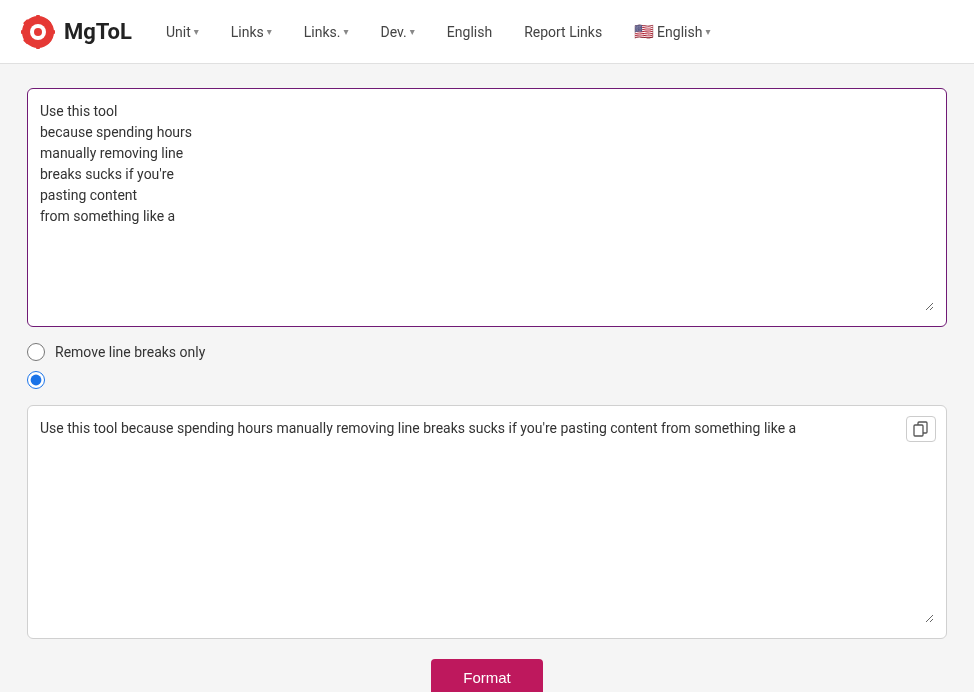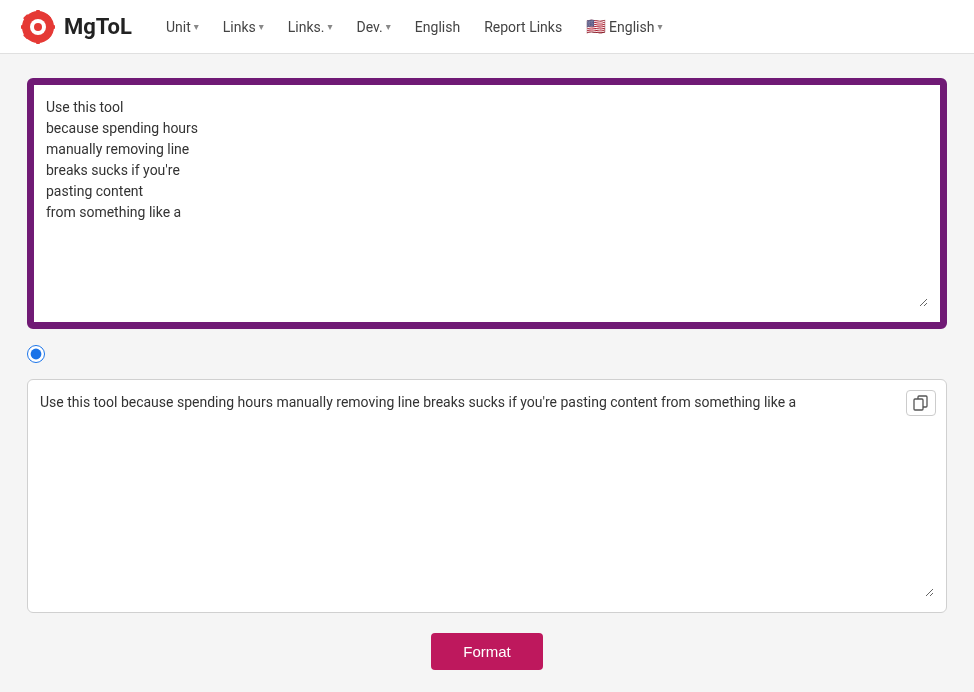--- a/index.html
+++ b/index.html
@@ -15,21 +15,21 @@
       color: #333;
     }
 
     
     header {
       background: #fff;
       border-bottom: 1px solid #e0e0e0;
       display: flex;
       align-items: center;
       padding: 0 20px;
-      height: 54px;
+      height: 64px;
     }
 
     .logo-area {
       display: flex;
       align-items: center;
       gap: 8px;
       margin-right: 24px;
     }
 
     .logo-icon {
@@ -39,21 +39,21 @@
 
     .logo-text {
       font-size: 22px;
       font-weight: 700;
       color: #222;
     }
 
     nav {
       display: flex;
       align-items: center;
-      gap: 4px;
+      gap: 12px;
       flex: 1;
     }
 
     .nav-item {
       display: flex;
       align-items: center;
       gap: 3px;
       padding: 8px 10px;
       color: #444;
       font-size: 14px;
@@ -74,21 +74,21 @@
 
     
     main {
       padding: 24px 20px;
       max-width: 960px;
       margin: 0 auto;
     }
 
     .card {
       background: #fff;
-      border: 7px solid #701a75;
+      border: 1px solid #701a75;
       border-radius: 6px;
       padding: 12px;
     }
 
     textarea {
       width: 100%;
       border: none;
       outline: none;
       resize: vertical;
       font-size: 14px;
@@ -232,20 +232,24 @@
     <textarea class="input-textarea" id="input-text" style="">Use this tool
 because spending hours
 manually removing line
 breaks sucks if you're
 pasting content
 from something like a</textarea>
   </div>
 
   <div class="options-section">
     <label class="radio-option">
+      <input type="radio" class="radio-input" name="break-mode" id="opt1" style="">
+      <span>Remove line breaks only</span>
+    </label>
+    <label class="radio-option">
       <input type="radio" class="radio-input" name="break-mode" id="opt2" checked="" style="">
     </label>
   </div>
 
   <div class="output-card">
     <textarea class="output-textarea" id="output-text" readonly="" style="">Use this tool because spending hours manually removing line breaks sucks if you're pasting content from something like a</textarea>
     <button class="copy-btn" title="Copy to clipboard">
 
       <svg width="16" height="16" viewBox="0 0 16 16" fill="none" xmlns="http://www.w3.org/2000/svg">
         <rect x="5" y="1" width="9" height="11" rx="1" stroke="#555" stroke-width="1.3" fill="none"></rect>

